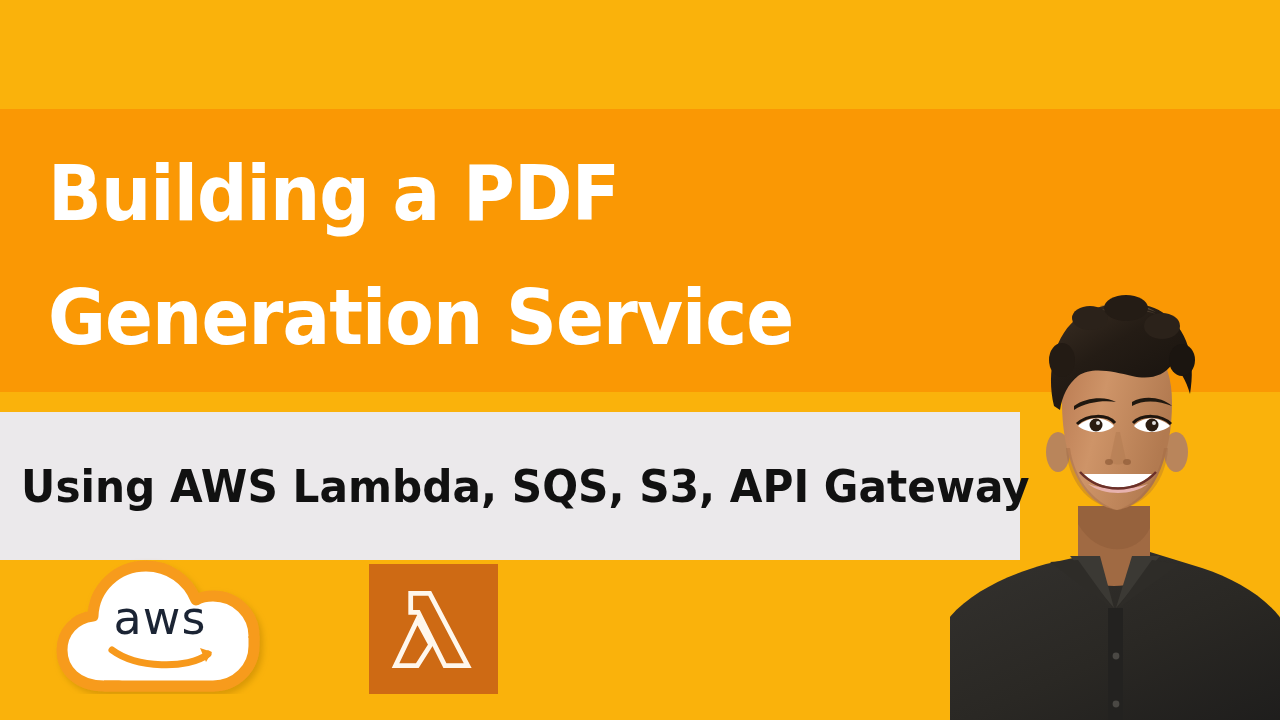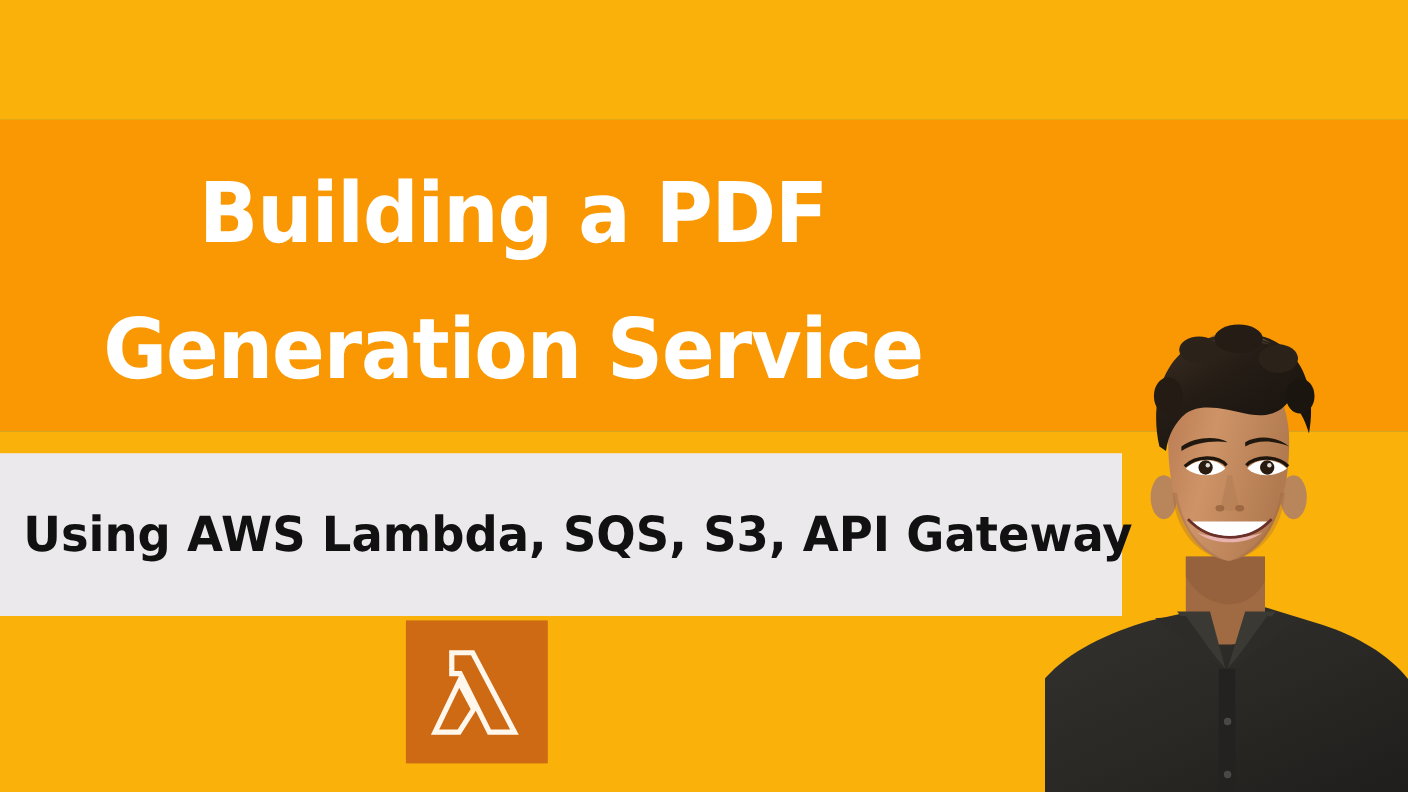--- a/index.html
+++ b/index.html
@@ -4,23 +4,22 @@
 <style>
   * { margin:0; padding:0; box-sizing:border-box; }
   html, body {
     width:1280px; height:720px;
     overflow:hidden;
     font-family:"Liberation Sans", sans-serif;
   }
   #stage {
     position:relative;
     width:1280px; height:720px;
-    background:#0369a1;
+    background:#8b5cf6;
     overflow:hidden;
-    text-align:center;
   }
 
   
   .band-top {
     position:absolute; left:0; top:0;
     width:1280px; height:109px;
     background:#FAB20B;
   }
   .band-orange {
     position:absolute; left:0; top:109px;
@@ -108,20 +107,46 @@
 
   <div class="title-block">
     <div class="title-line">Building a PDF</div>
     <div class="title-line">Generation Service</div>
   </div>
 
   <div class="subtitle-bar">
     <div class="subtitle-text">Using AWS Lambda, SQS, S3, API Gateway</div>
   </div>
 
+  <div class="aws-logo">
+    <svg viewBox="0 0 224 136" xmlns="http://www.w3.org/2000/svg">
+      <defs>
+        <filter id="logoShadow" x="-20%" y="-20%" width="150%" height="150%">
+          <feDropShadow dx="3" dy="4" stdDeviation="3" flood-color="#B07806" flood-opacity="0.45"></feDropShadow>
+        </filter>
+      </defs>
+      <g filter="url(#logoShadow)">
+        <path d="M56 128
+                 C30 128 14 112 14 92
+                 C14 74 27 60 45 58
+                 C46 30 69 8 98 8
+                 C121 8 140 22 148 42
+                 C153 39 159 38 165 38
+                 C188 38 206 56 206 78
+                 C206 100 188 118 165 118
+                 L165 128 Z" fill="#FFFFFF" stroke="#F79B1E" stroke-width="11" stroke-linejoin="round"></path>
+        <path d="M56 128 L165 128 C188 128 206 110 206 88 L206 78" fill="#FFFFFF" stroke="#F79B1E" stroke-width="11" stroke-linejoin="round"></path>
+      </g>
+      <g>
+        <text x="112" y="76" text-anchor="middle" font-family="DejaVu Sans, sans-serif" font-size="46" font-weight="normal" fill="#1B2434" letter-spacing="1">aws</text>
+        <path d="M64 92 C88 110 140 112 160 96" fill="none" stroke="#F7991C" stroke-width="7" stroke-linecap="round"></path>
+        <path d="M152 90 L164 94 L158 104 Z" fill="#F7991C"></path>
+      </g>
+    </svg>
+  </div>
 
   <div class="lambda-tile">
     <svg viewBox="0 0 100 100" xmlns="http://www.w3.org/2000/svg">
       <g fill="none" stroke="#FFF7EC" stroke-width="5" stroke-linejoin="miter">
         <path d="M26 12 L46 12 L86 88 L62 88 L34 32 L26 32 Z"></path>
         <path d="M33 40 L47 66 L33 88 L10 88 Z"></path>
       </g>
     </svg>
   </div>
 

